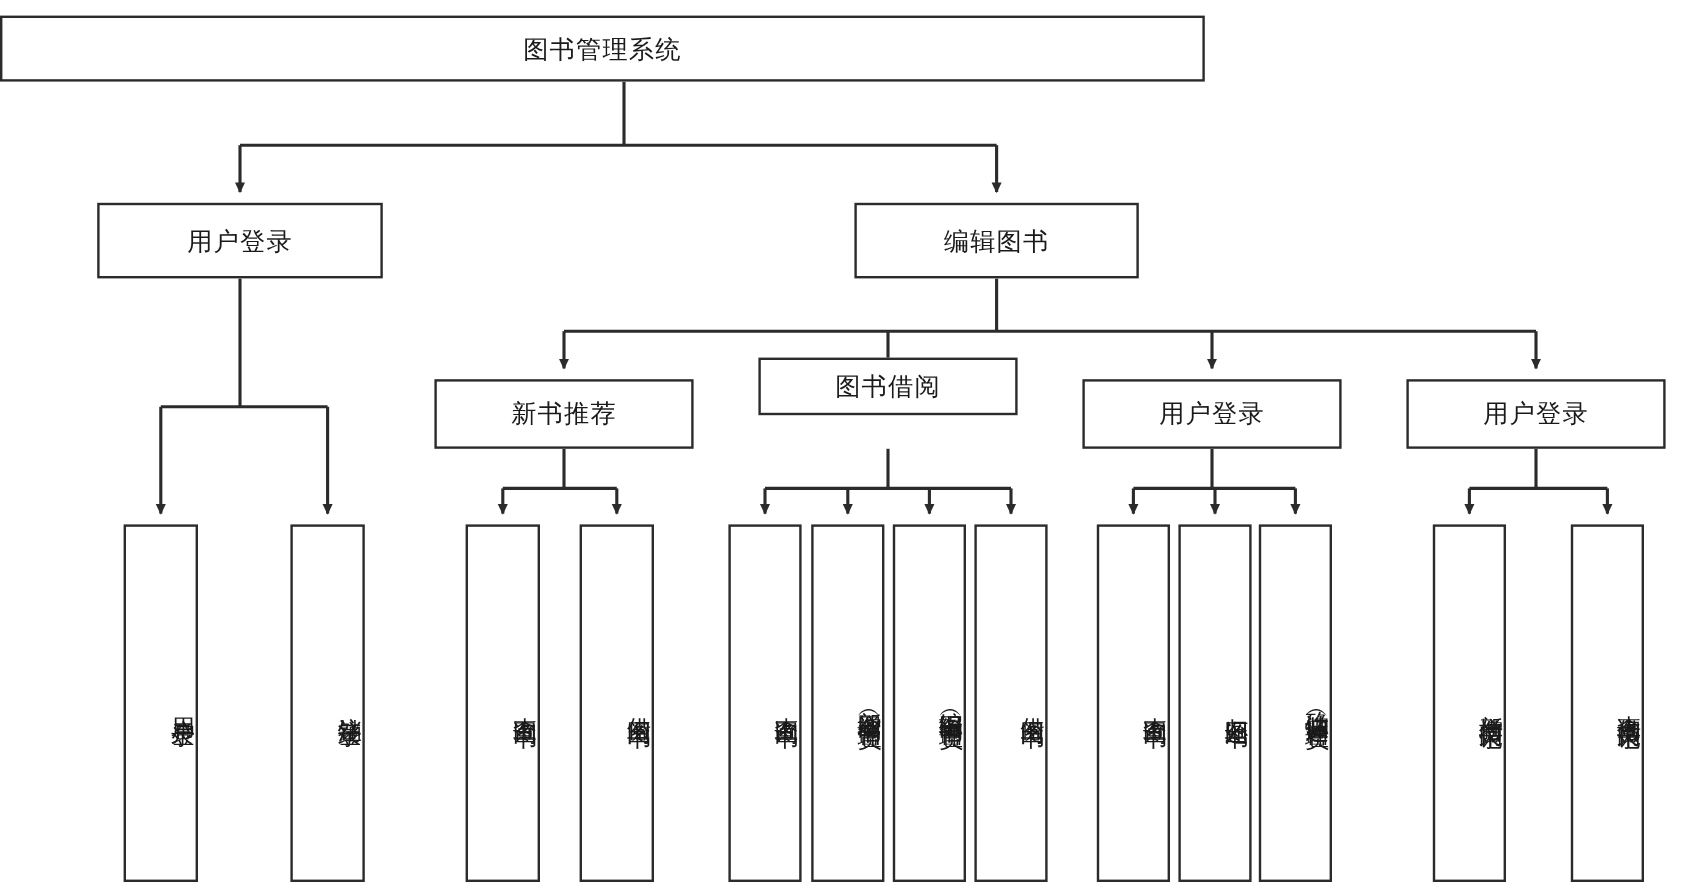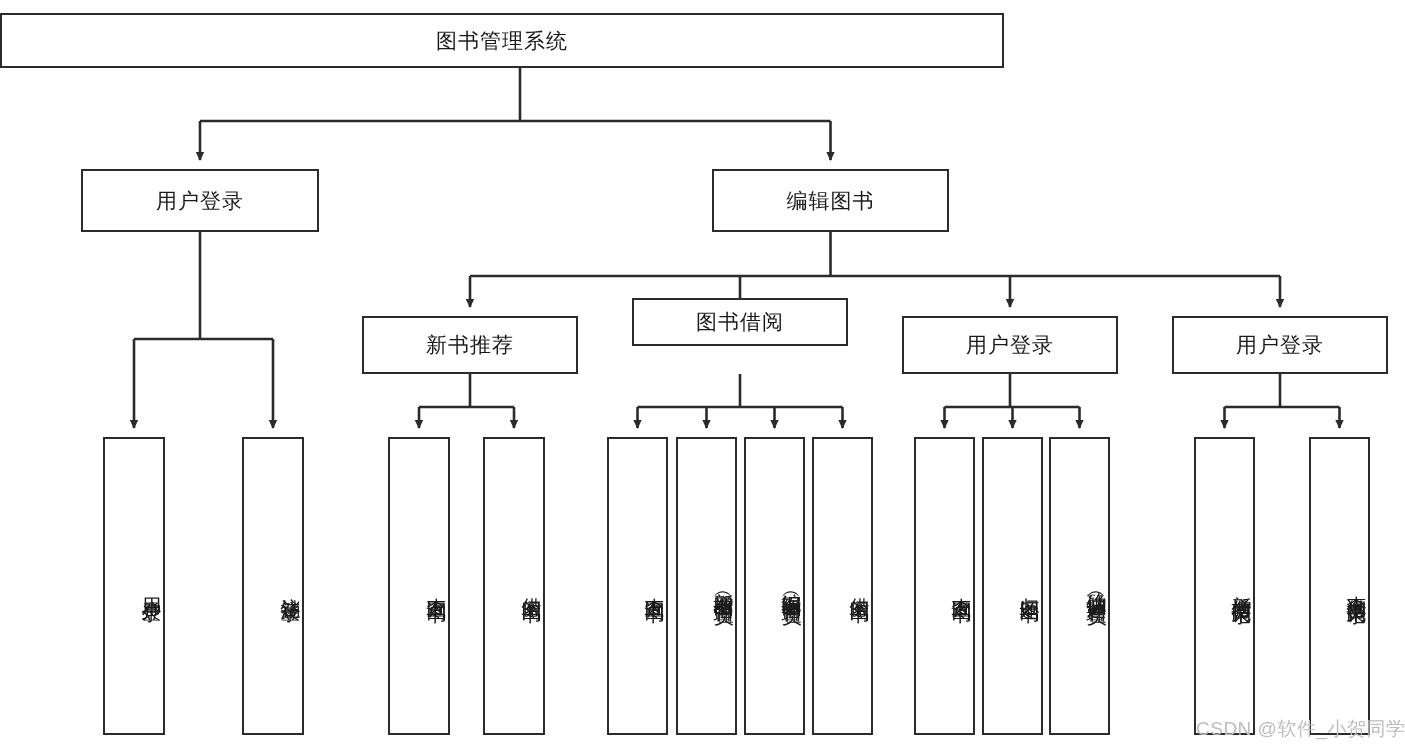--- a/index.html
+++ b/index.html
@@ -166,14 +166,13 @@
         <span class="vtext">确认归还（管理员）</span>
       </div>
       <div class="node vert" style="left: 1194px; top: 437px; width: 61px; height: 298px;">
         <span class="vtext">新增借阅记录</span>
       </div>
       <div class="node vert" style="left: 1309px; top: 437px; width: 61px; height: 298px;">
         <span class="vtext">查询借阅记录</span>
       </div>
     </div>
 
-  <div class="watermark" style="left: 1196px; top: 716px;">CSDN @软件_小贺同学</div>
 </div>
 
 </body></html>

